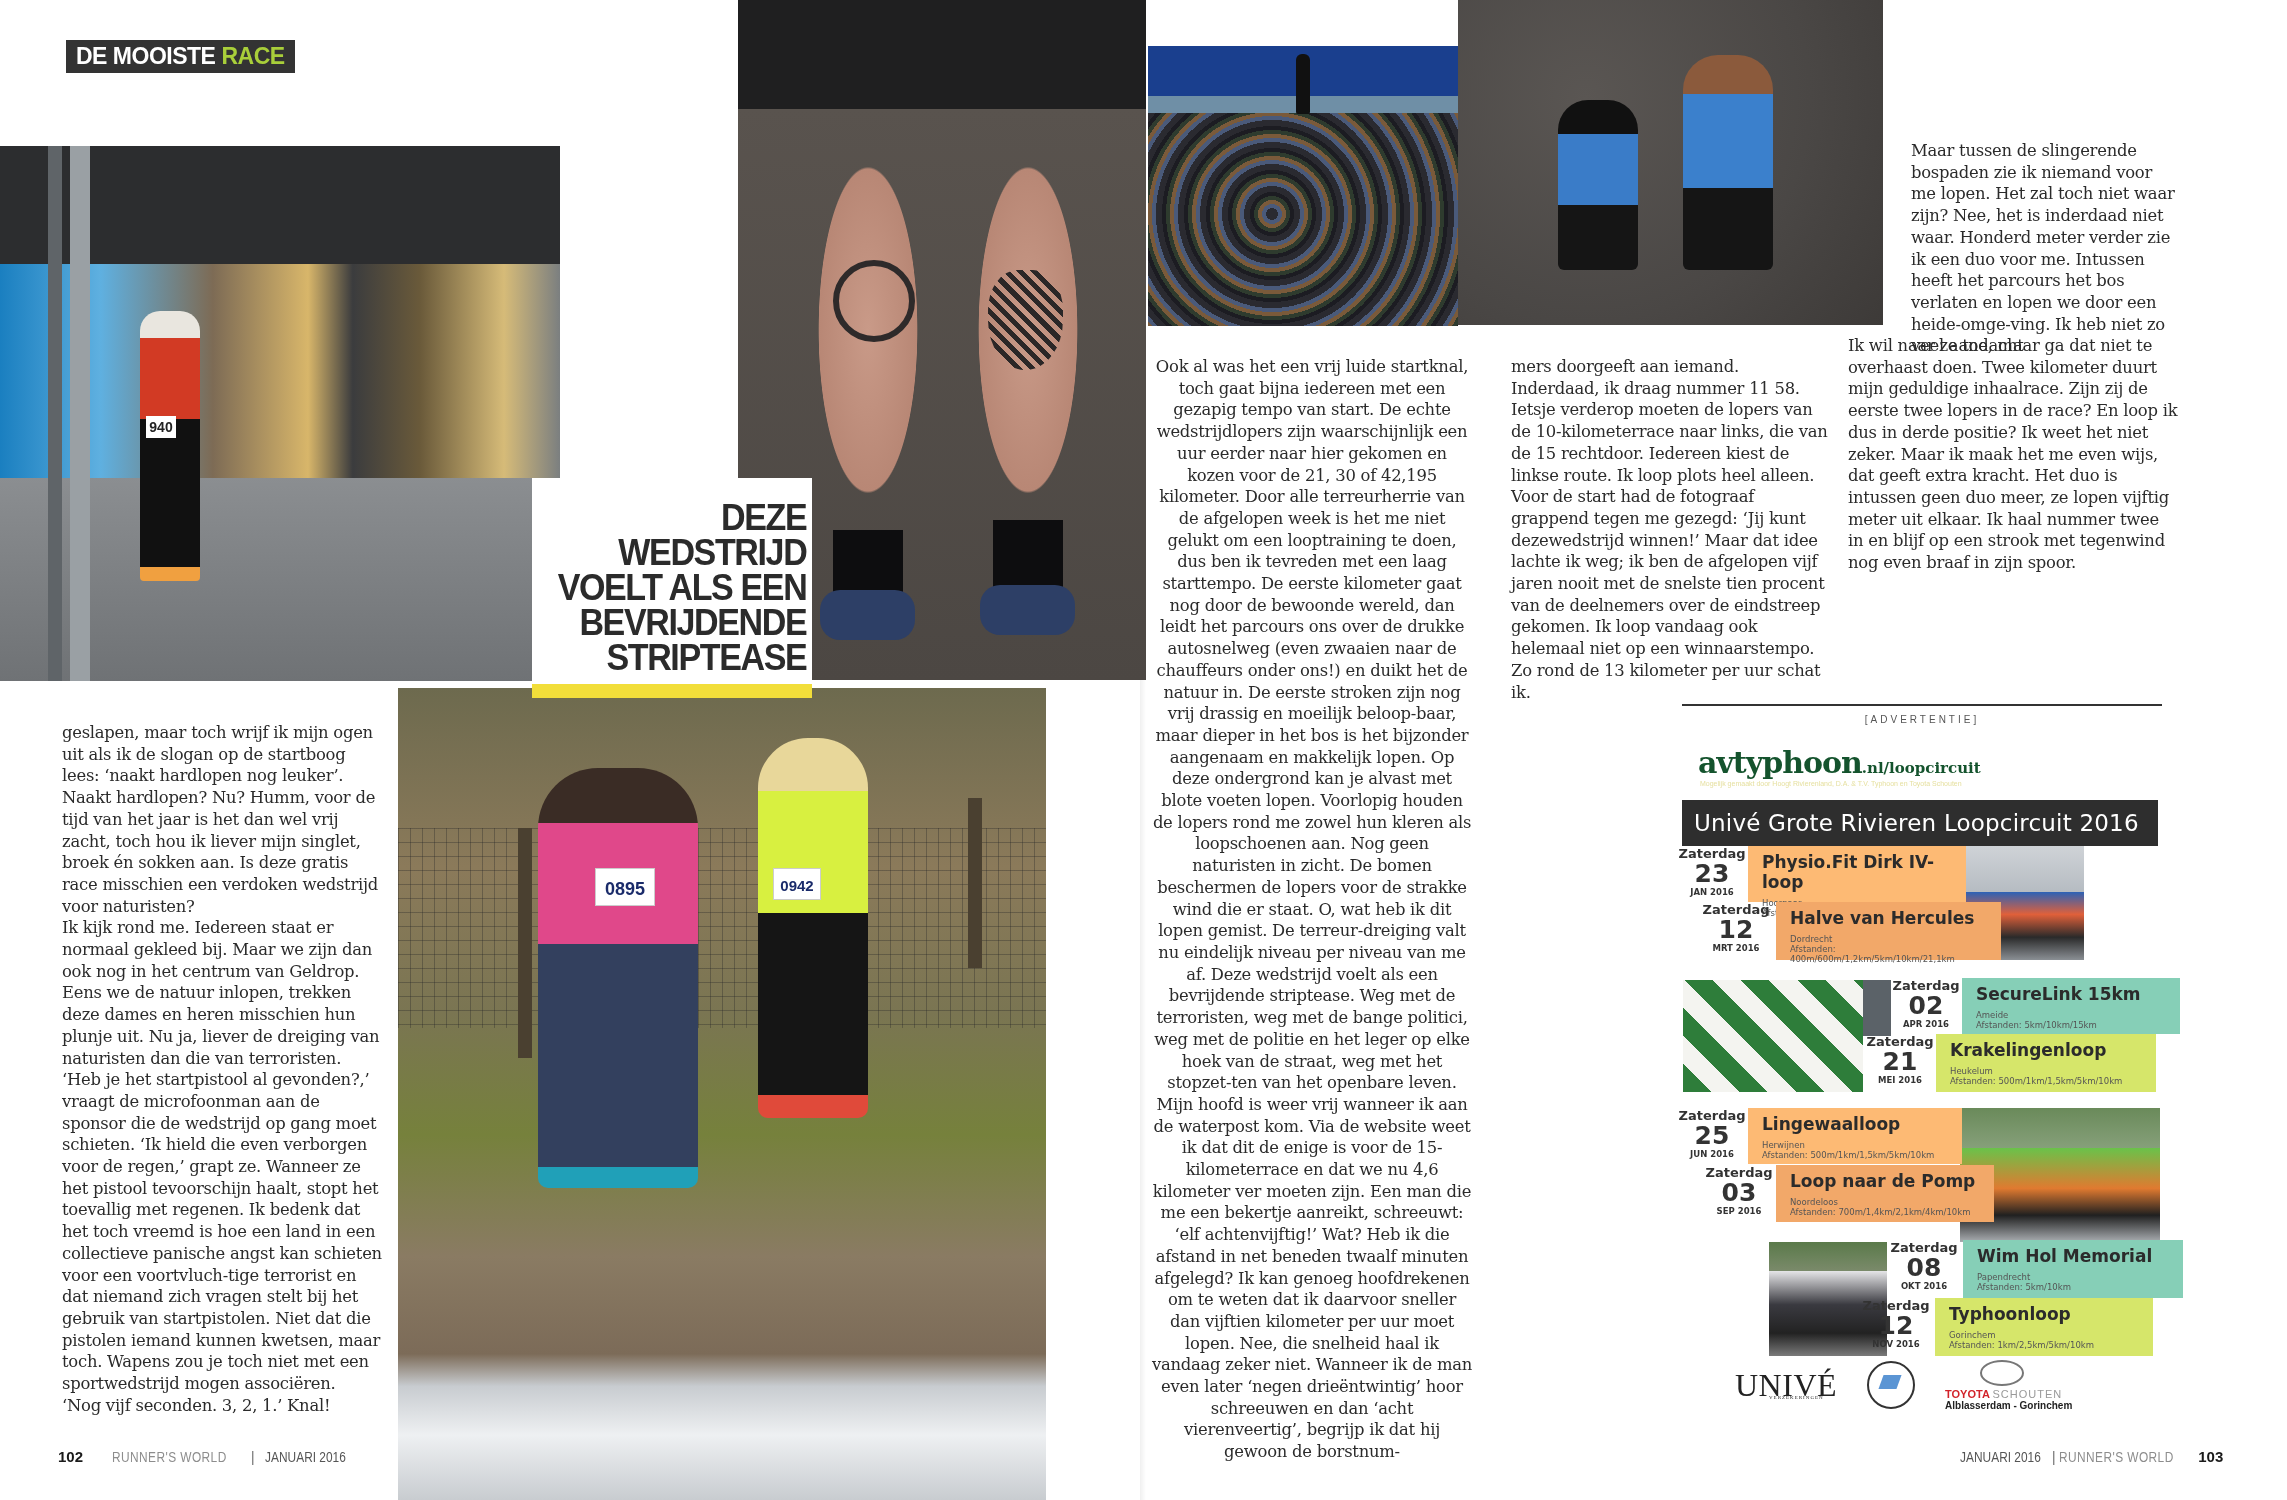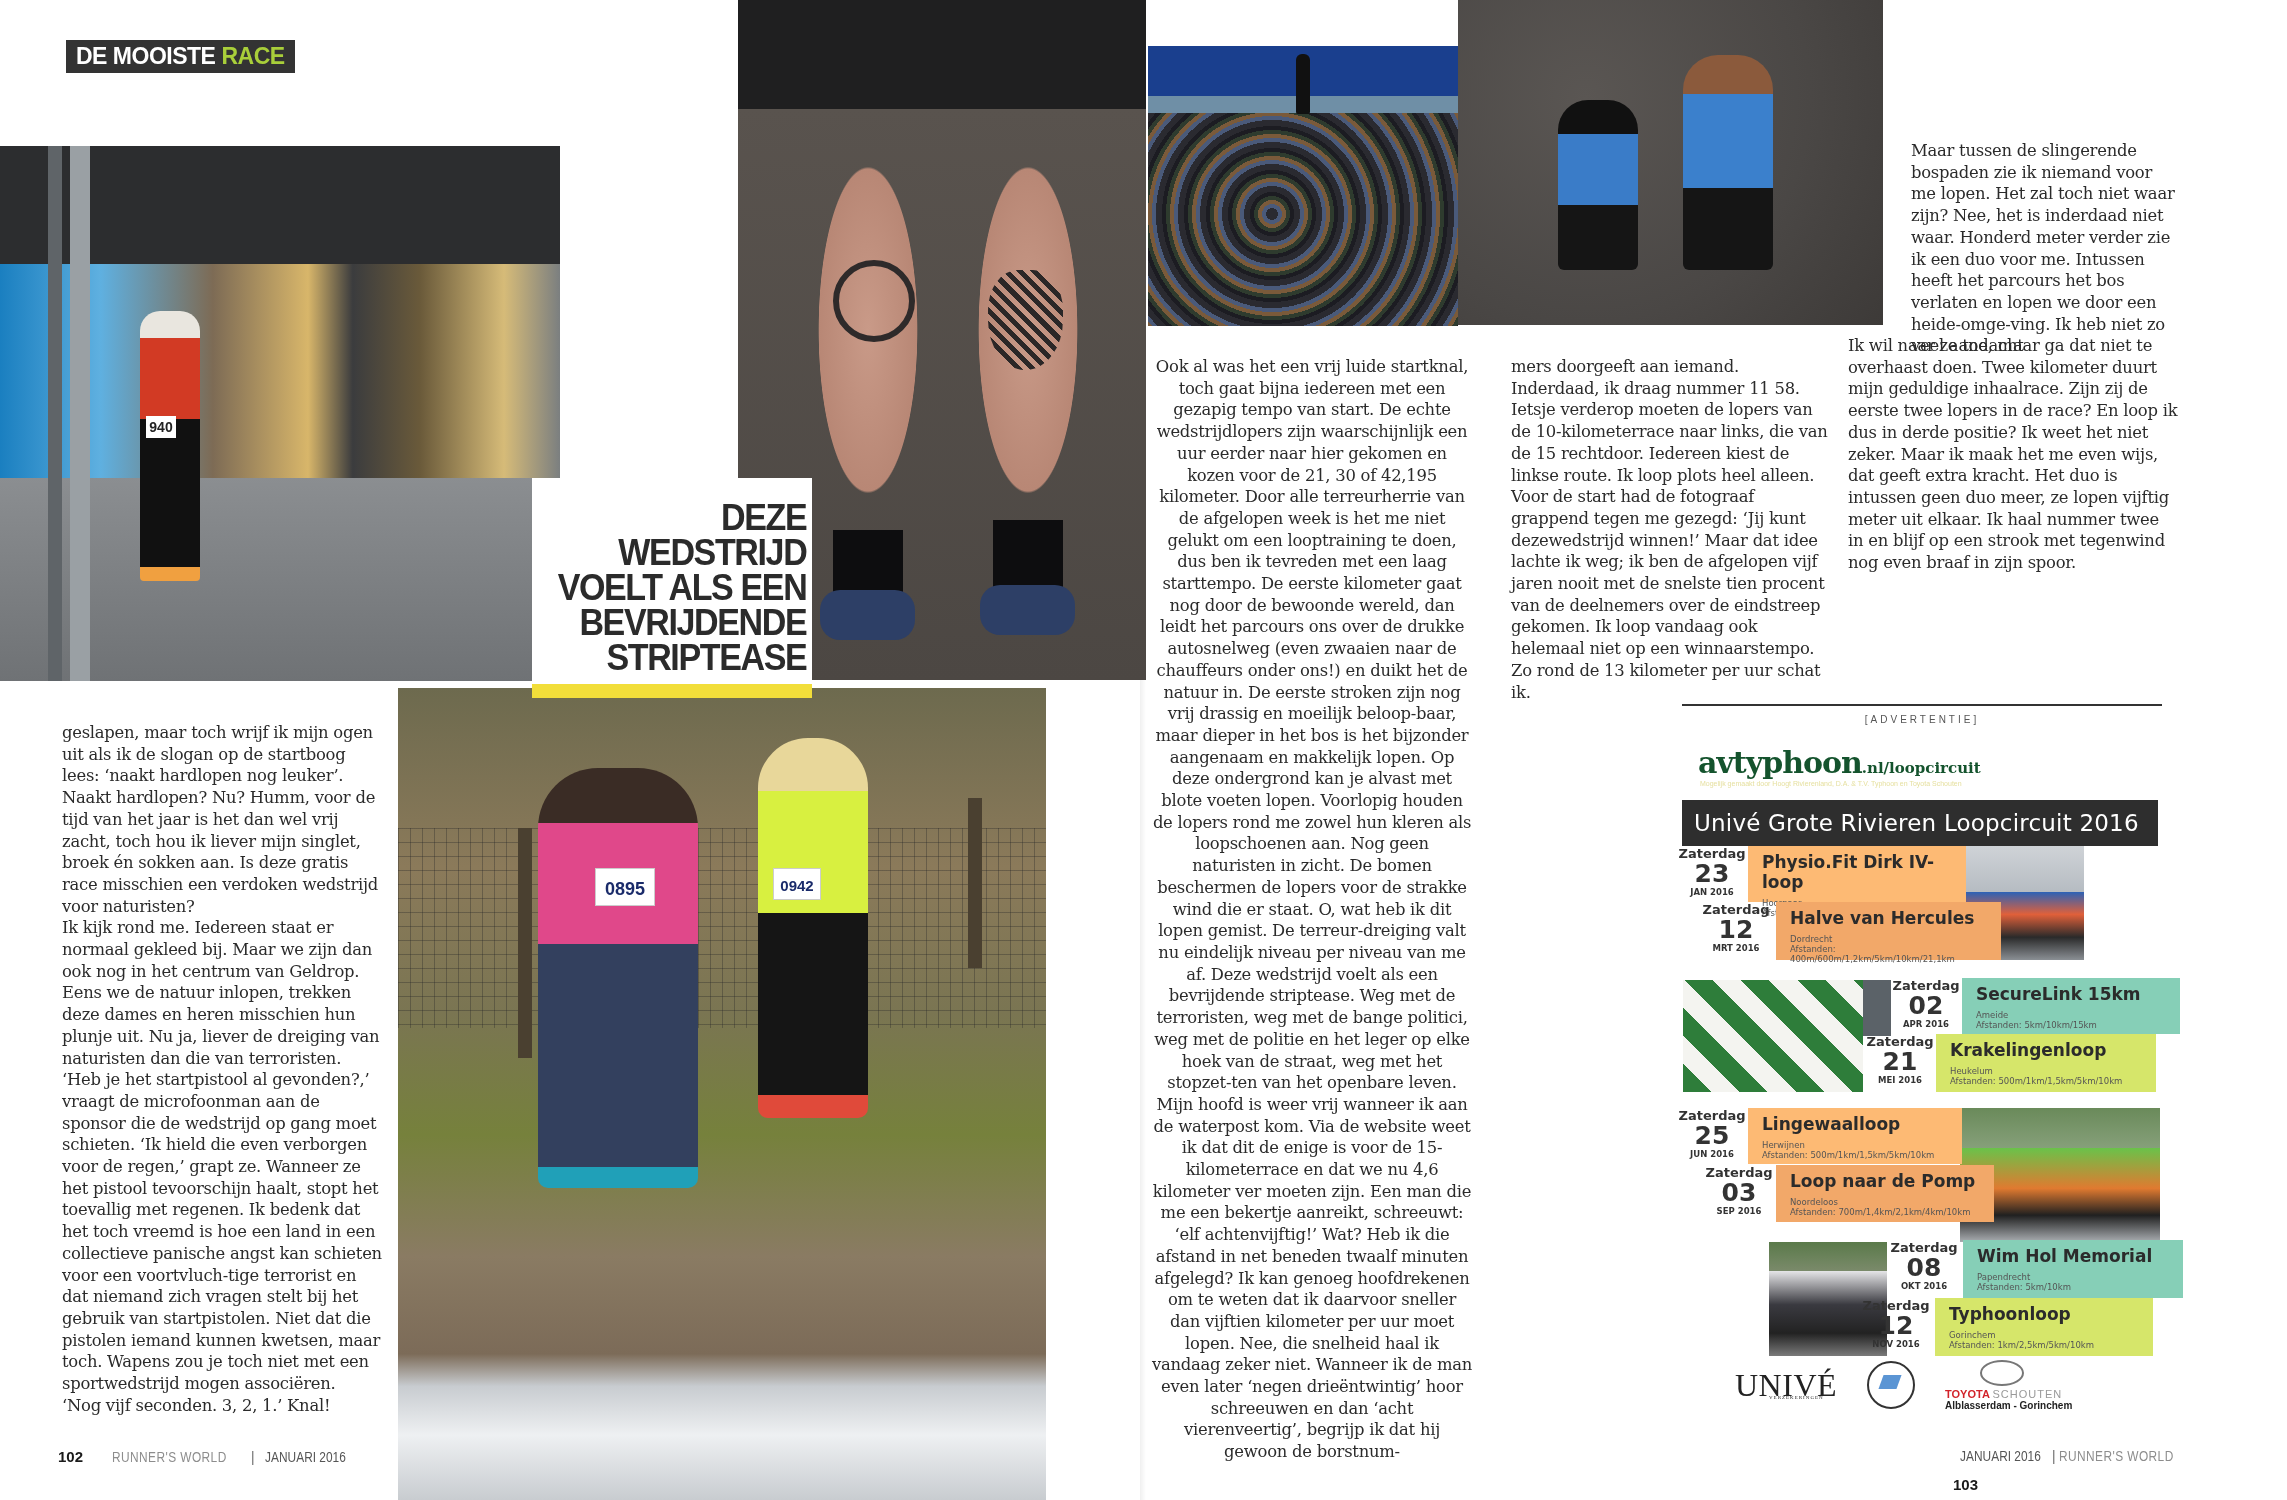--- a/index.html
+++ b/index.html
@@ -81,21 +81,21 @@
   
   .col { position:absolute; font-size:16.4px; line-height:21.7px; color:#2b2b2b; letter-spacing:-0.25px; }
   .col p { margin:0; }
   .col-1 { left:62px; top:722px; width:325px; }
   .col-2 { left:1152px; top:356px; width:320px;text-align:center; }
   .col-3 { left:1511px; top:356px; width:320px; }
   .col-4a { left:1911px; top:140px; width:265px; }
   .col-4b { left:1848px; top:335px; width:330px; }
 
   .folio-left { left:58px; top:1448px; font-family:"Liberation Sans", sans-serif; font-size:14px; display:flex; gap:29px; align-items:baseline; }
-  .folio-right { left:1953px; top:1448px; font-family:"Liberation Sans", sans-serif; font-size:14px; display:flex; gap:12px; align-items:flex-start;flex-direction:column; }
+  .folio-right { left:1953px; top:1448px; font-family:"Liberation Sans", sans-serif; font-size:14px; display:flex; gap:4px; align-items:flex-end; }
   .folio-num { font-weight:bold; color:#1a1a1a; font-size:15px; }
   .folio-mag { color:#8d8d8d; letter-spacing:0.5px; transform:scaleX(0.85); transform-origin:left; display:inline-block; }
   .folio-date { color:#555; transform:scaleX(0.85); display:inline-block; }
 
   
   .ad-rule { left:1682px; top:704px; width:480px; height:2px; background:#333; }
   .ad-label { left:1682px; top:714px; width:480px; text-align:center; font-family:"Liberation Sans", sans-serif;
       font-size:10px; letter-spacing:3px; color:#555; }
   .ad-brand { left:1698px; top:745px; font-family:"DejaVu Serif", serif; font-weight:bold; font-size:30px; color:#14532d; letter-spacing:-1px; }
   .ad-brand small { font-size:15px; letter-spacing:0; }

